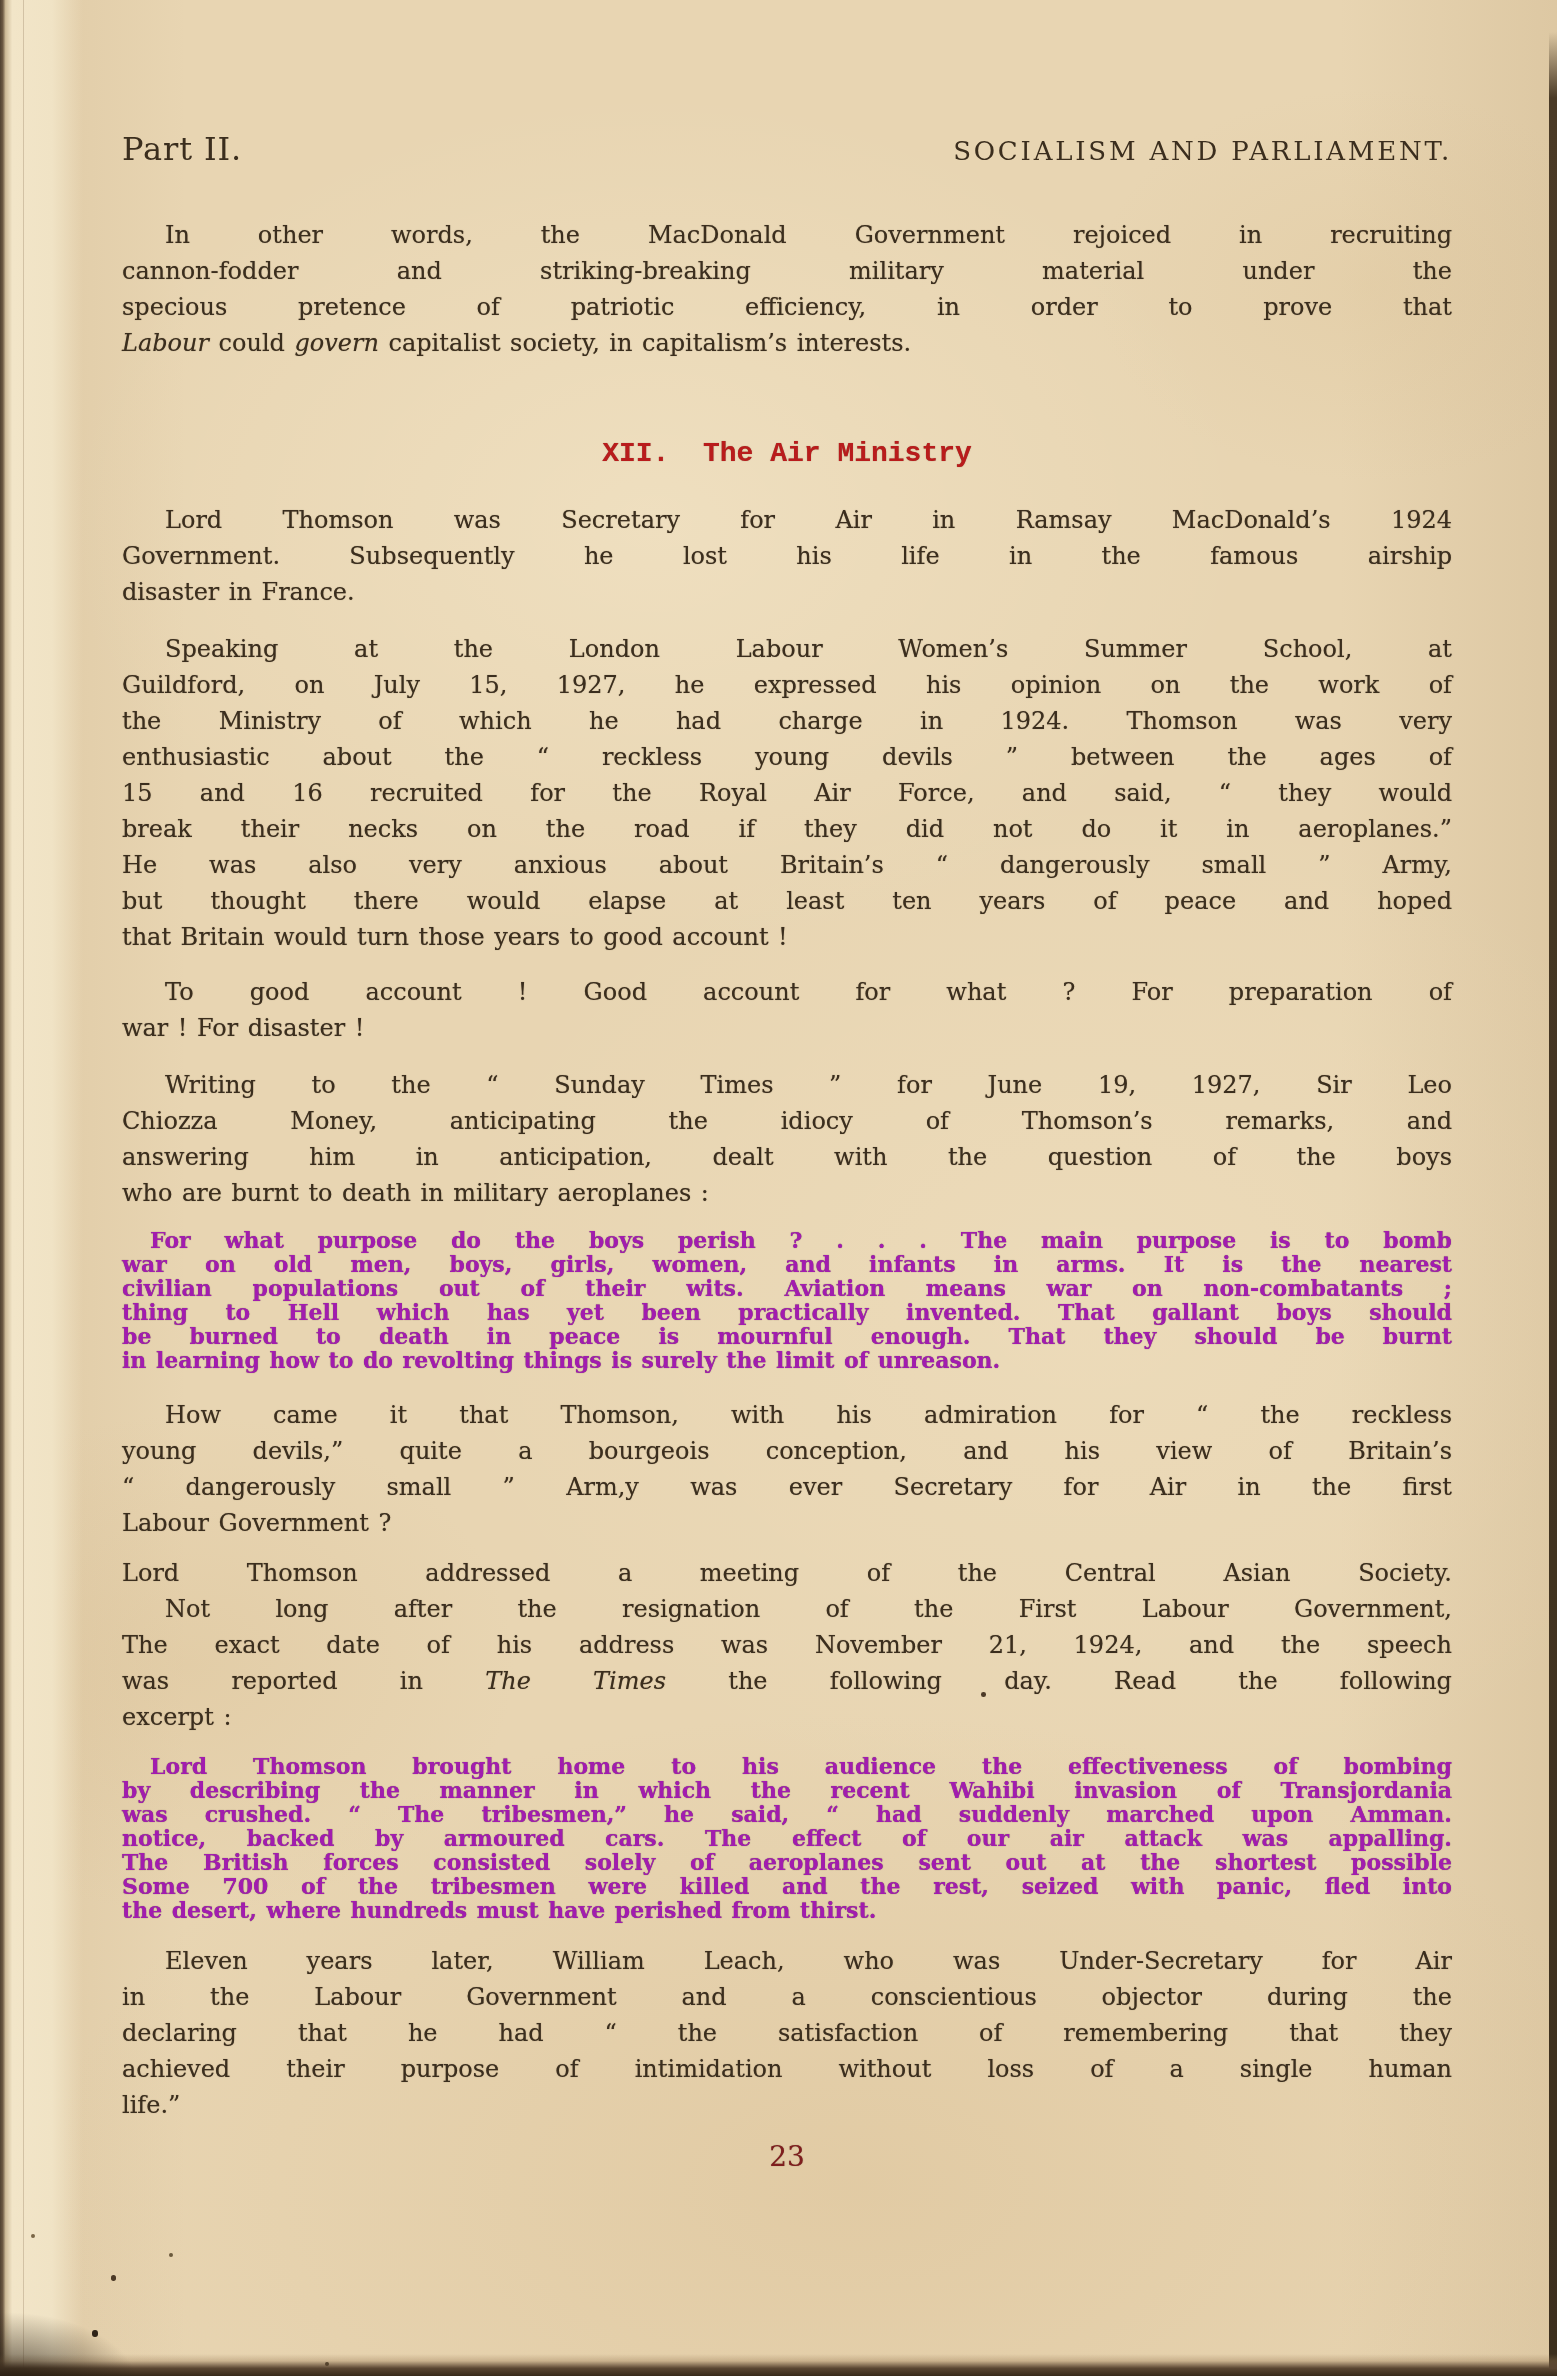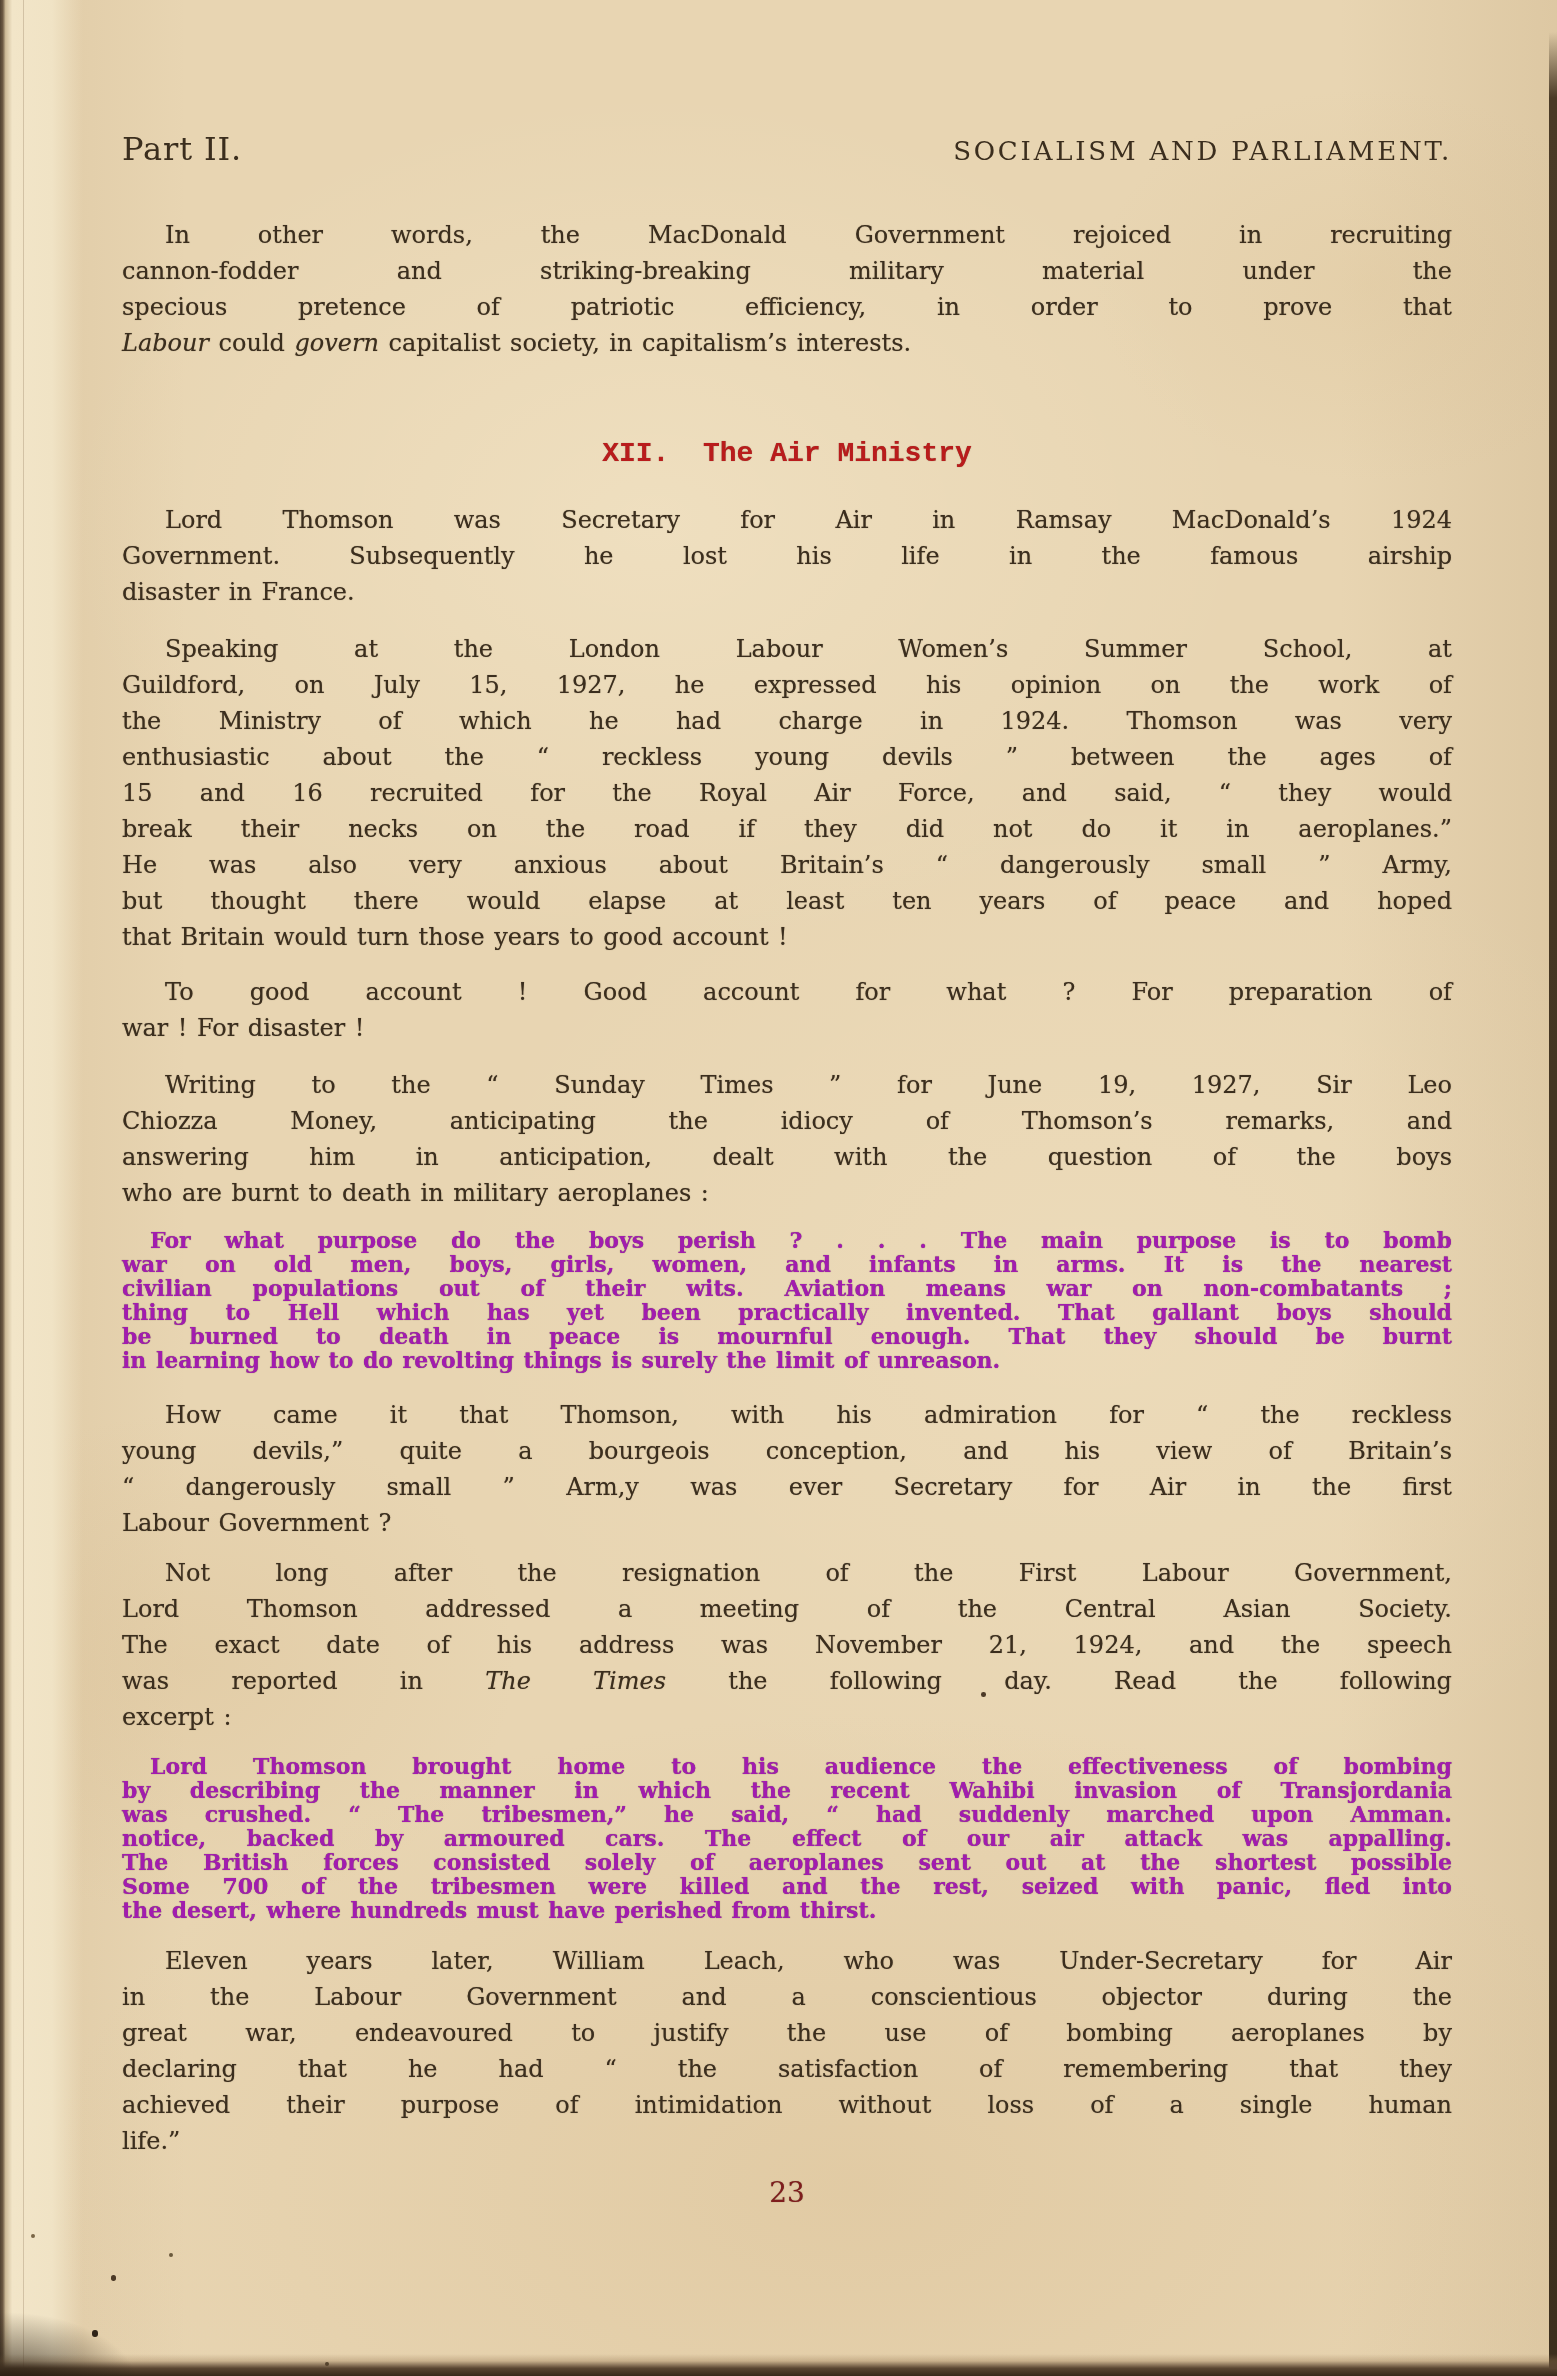--- a/index.html
+++ b/index.html
@@ -165,39 +165,38 @@
           <div class="line" data-name="text-line">be burned to death in peace is mournful enough.  That they should be burnt</div>
           <div class="line last" data-name="text-line">in learning how to do revolting things is surely the limit of unreason.</div>
         </div>
         <div class="block body" data-name="para-how-came">
           <div class="line first" data-name="text-line">How came it that Thomson, with his admiration for “ the reckless</div>
           <div class="line" data-name="text-line">young devils,” quite a bourgeois conception, and his view of Britain’s</div>
           <div class="line" data-name="text-line">“ dangerously small ” Arm,y was ever Secretary for Air in the first</div>
           <div class="line last" data-name="text-line">Labour Government ?</div>
         </div>
         <div class="block body" data-name="para-central-asian">
+          <div class="line" data-name="text-line">Lord Thomson addressed a meeting of the Central Asian Society.</div>
           <div class="line first" data-name="text-line">Not long after the resignation of the First Labour Government,</div>
-          <div class="line" data-name="text-line">Lord Thomson addressed a meeting of the Central Asian Society.</div>
           <div class="line" data-name="text-line">The exact date of his address was November 21, 1924, and the speech</div>
           <div class="line" data-name="text-line">was reported in <i>The Times</i> the following day.  Read the following</div>
           <div class="line last" data-name="text-line">excerpt :</div>
         </div>
         <div class="block excerpt" data-name="quote-times">
           <div class="line first" data-name="text-line">Lord Thomson brought home to his audience the effectiveness of bombing</div>
           <div class="line" data-name="text-line">by describing the manner in which the recent Wahibi invasion of Transjordania</div>
           <div class="line" data-name="text-line">was crushed.  “ The tribesmen,” he said, “ had suddenly marched upon Amman.</div>
           <div class="line" data-name="text-line">notice, backed by armoured cars.  The effect of our air attack was appalling.</div>
           <div class="line" data-name="text-line">The British forces consisted solely of aeroplanes sent out at the shortest possible</div>
           <div class="line" data-name="text-line">Some 700 of the tribesmen were killed and the rest, seized with panic, fled into</div>
           <div class="line last" data-name="text-line">the desert, where hundreds must have perished from thirst.</div>
         </div>
         <div class="block body" data-name="para-leach">
           <div class="line first" data-name="text-line">Eleven years later, William Leach, who was Under-Secretary for Air</div>
           <div class="line" data-name="text-line">in the Labour Government and a conscientious objector during the</div>
-          <div class="line" data-name="text-line">great war, endeavoured to justify the use of bombing aeroplanes by</div>
           <div class="line" data-name="text-line">declaring that he had “ the satisfaction of remembering that they</div>
           <div class="line" data-name="text-line">achieved their purpose of intimidation without loss of a single human</div>
           <div class="line last" data-name="text-line">life.”</div>
         </div>
       </div>
     <div class="page-number" data-name="page-number">23</div>
   </div>
 </div>
 
 

